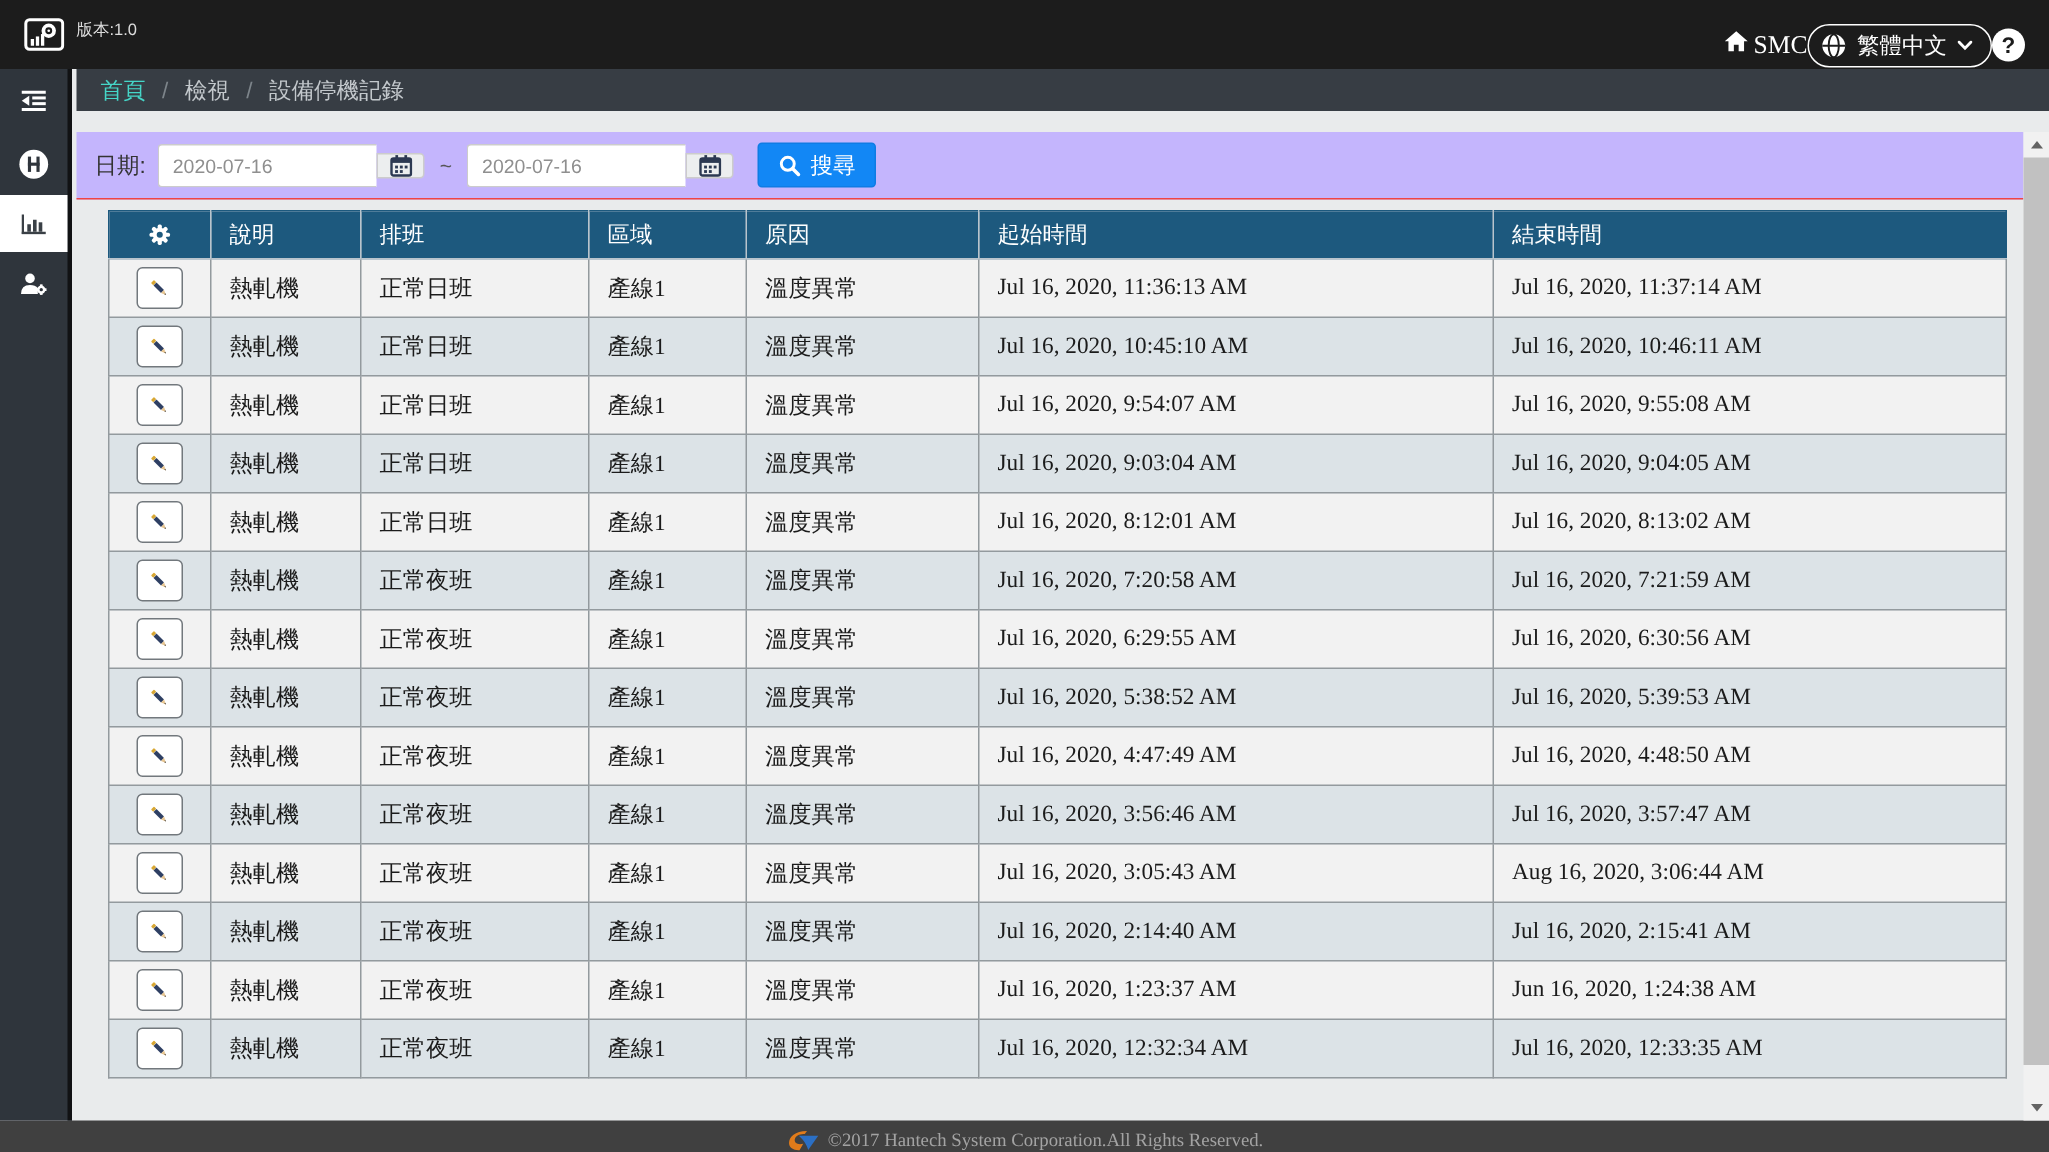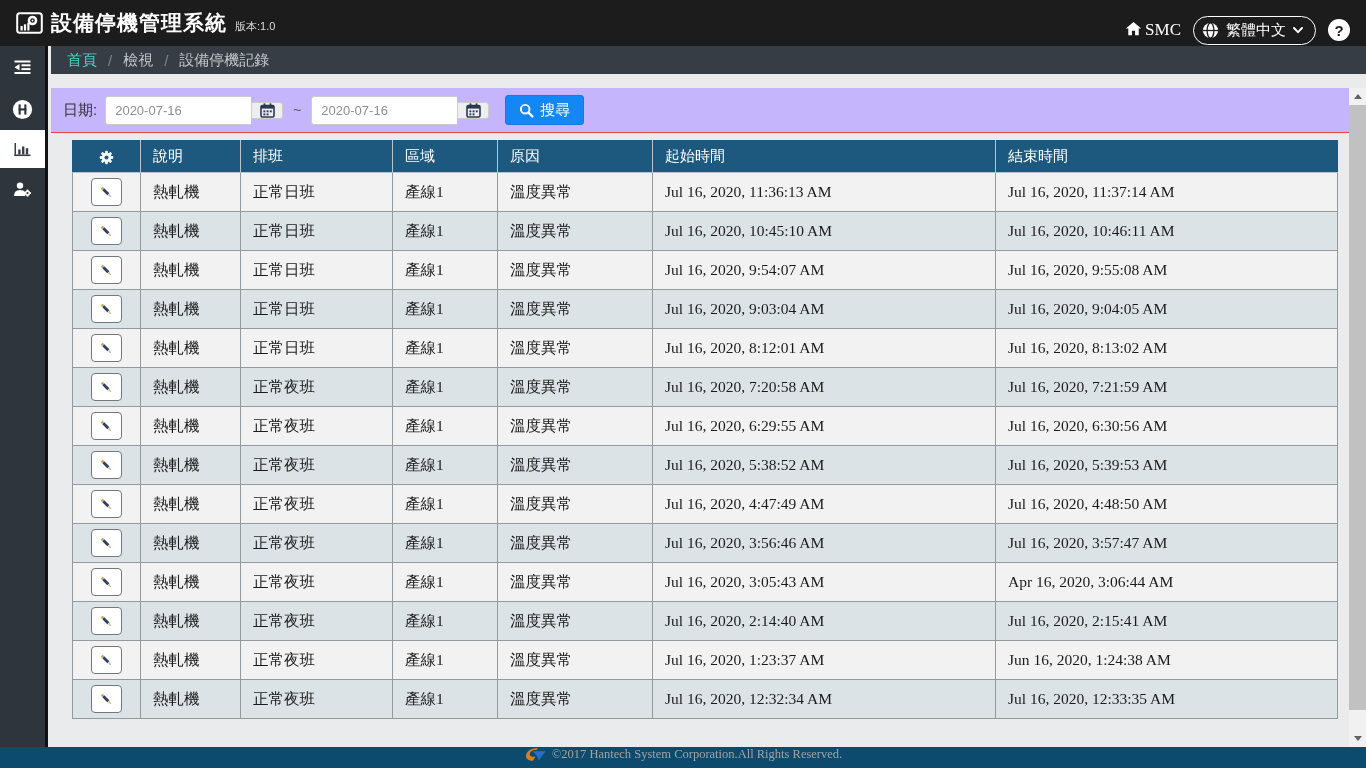--- a/index.html
+++ b/index.html
@@ -6,21 +6,21 @@
   html,body { width:1366px; height:768px; overflow:hidden; }
   body { position:relative; background:#e9ebec; font-family:"Liberation Sans",sans-serif; }
 
   
   .navbar { position:absolute; top:0; left:0; right:0; height:46px; background:#1c1c1c;
             display:flex; align-items:center; padding:0 16px; z-index:6; }
   .nav-left { display:flex; align-items:baseline; gap:8px; }
   .logo-box { align-self:center; display:flex; }
   .app-title { color:#fff; font-size:21px; font-weight:700; letter-spacing:1px; }
   .app-version { color:#dcdcdc; font-size:11px; }
-  .nav-right { margin-left:auto; display:flex; align-items:center; gap:12px;margin-top:14px; }
+  .nav-right { margin-left:auto; display:flex; align-items:center; gap:0;margin-top:14px; }
   .home-link { display:flex; align-items:center; gap:3px; color:#fff; cursor:pointer; }
   .home-label { font-family:"Liberation Serif",serif; font-size:17px; color:#fff; }
   .lang-pill { display:flex; align-items:center; gap:7px; border:1px solid #fff; border-radius:16px;
                padding:4px 12px 4px 8px; color:#fff; font-size:15px; cursor:pointer; }
   .help-btn { width:22px; height:22px; border-radius:50%; background:#fff; color:#1c1c1c;
               font-weight:700; font-size:15px; display:flex; align-items:center; justify-content:center; cursor:pointer; }
 
   
   .sidebar { position:absolute; top:46px; left:0; width:48px; bottom:21px; background:#2f353c;
              border-right:3px solid #111214; z-index:5; }
@@ -65,41 +65,40 @@
 
   
   .scrollbar { position:absolute; top:88px; right:0; width:17px; bottom:21px; background:#f1f1f1; z-index:4; }
   .sb-btn { position:absolute; left:0; width:17px; height:17px; display:flex; align-items:center; justify-content:center; cursor:pointer; }
   .sb-up { top:0; } .sb-down { bottom:0; }
   .tri-up { width:0; height:0; border-left:4px solid transparent; border-right:4px solid transparent; border-bottom:5px solid #636363; }
   .tri-down { width:0; height:0; border-left:4px solid transparent; border-right:4px solid transparent; border-top:5px solid #636363; }
   .sb-thumb { position:absolute; top:17px; left:0; width:17px; height:605px; background:#c1c1c1; cursor:pointer; }
 
   
-  .footer { position:absolute; bottom:0; left:0; right:0; height:21px; background:#0c4a6e;
-            display:flex; align-items:flex-start; justify-content:center; gap:6px; }
+  .footer { position:absolute; bottom:0; left:0; right:0; height:21px; background:#404040;
+            display:flex; align-items:flex-end; justify-content:center; gap:6px; }
   .footer-text { color:#a3a3a3; font-family:"Liberation Serif",serif; font-size:12.5px; }
 </style>
 </head>
 <body>
 
 <div class="navbar">
   <div class="nav-left">
     <span class="logo-box">
       <svg width="27" height="23" viewBox="0 0 27 23">
         <rect x="1.2" y="1.2" width="24.6" height="19.6" rx="2.5" fill="none" stroke="#fff" stroke-width="2"></rect>
         <circle cx="16.5" cy="8.5" r="4.8" fill="#fff"></circle>
         <circle cx="16.5" cy="8.5" r="2.3" fill="#1c1c1c"></circle>
         <circle cx="16.5" cy="8.5" r="0.9" fill="#fff"></circle>
         <rect x="4.5" y="14" width="2.2" height="4.5" fill="#fff"></rect>
         <rect x="7.9" y="12.3" width="2.2" height="6.2" fill="#fff"></rect>
         <rect x="11.3" y="10.7" width="2.2" height="7.8" fill="#fff"></rect>
       </svg>
     </span>
-    <span class="app-title">設備停機管理系統</span>
     <span class="app-version">版本:1.0</span>
   </div>
   <div class="nav-right">
     <span class="home-link">
       <span>
         <svg width="17" height="15" viewBox="0 0 16 14">
           <path d="M8 0.8 L15.2 7 H12.9 V13.3 H9.5 V9.2 H6.5 V13.3 H3.1 V7 H0.8 Z" fill="#fff"></path>
         </svg>
       </span>
       <span class="home-label">SMC</span>
@@ -504,21 +503,21 @@
             </g>
           </svg>
         </span>
       </span>
     </td>
     <td>熱軋機</td>
     <td>正常夜班</td>
     <td>產線1</td>
     <td>溫度異常</td>
     <td>Jul 16, 2020, 3:05:43 AM</td>
-    <td>Apr 16, 2020, 3:06:44 AM</td>
+    <td>Aug 16, 2020, 3:06:44 AM</td>
   </tr>
           <tr>
     <td class="edit-cell">
       <span class="edit-btn">
         <span style="display:flex;">
           <svg width="15" height="15" viewBox="0 0 16 16">
             <g transform="rotate(-45 8 8)">
               <rect x="6.5" y="0.7" width="3" height="2.3" rx="0.5" fill="#d8a733"></rect>
               <rect x="6.5" y="3.2" width="3" height="7.6" fill="#2e3f63"></rect>
               <polygon points="6.5,10.8 9.5,10.8 8,14.3" fill="#e7c590"></polygon>

